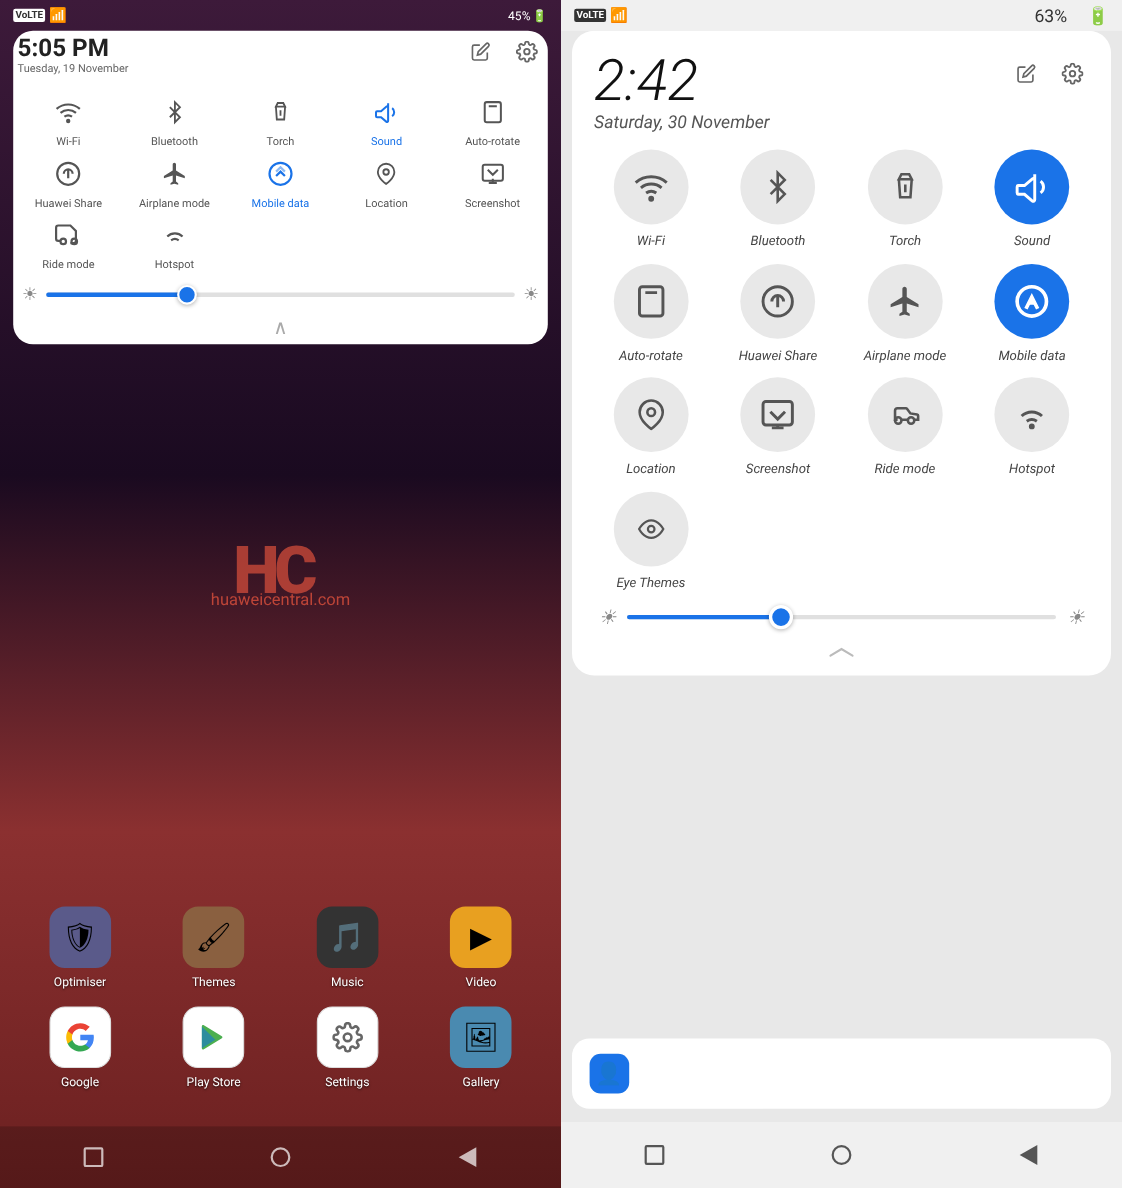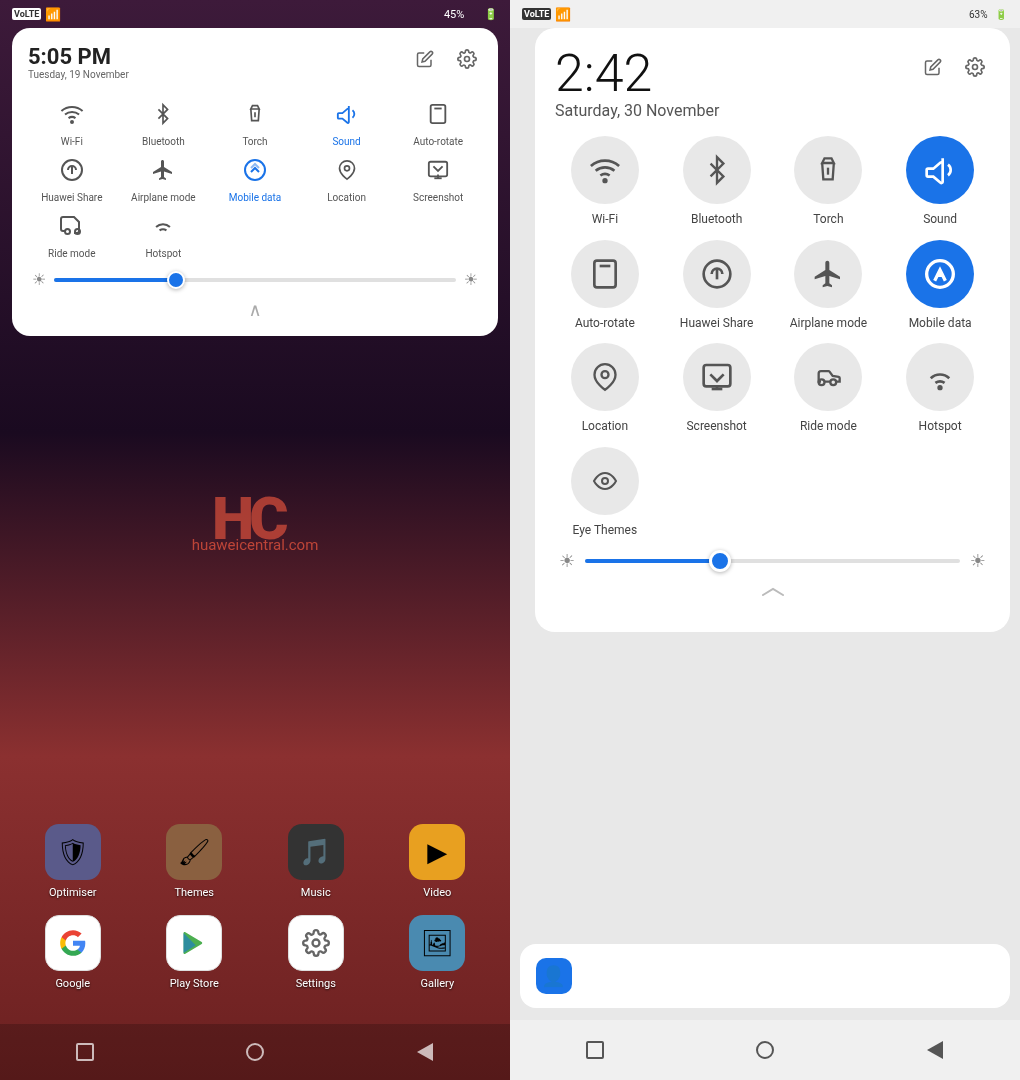--- a/index.html
+++ b/index.html
@@ -45,34 +45,34 @@
       align-items: center;
       gap: 4px;
       font-size: 11px;
       color: #fff;
       font-weight: bold;
     }
 
     .status-bar-left .status-right {
       display: flex;
       align-items: center;
-      gap: 20px;
+      gap: 2px;
       font-size: 11px;
       color: #fff;
     }
 
     
     .notif-panel-left {
       position: absolute;
       top: 28px;
       left: 12px;
       right: 12px;
       background: #fff;
       border-radius: 18px;
-      padding: 16px;
+      padding: 4px;
       z-index: 5;
     }
 
     .notif-header-left {
       display: flex;
       justify-content: space-between;
       align-items: flex-start;
       margin-bottom: 16px;
     }
 
@@ -340,35 +340,36 @@
       display: flex;
       align-items: center;
       gap: 4px;
       font-size: 11px;
       color: #333;
       font-weight: bold;
     }
 
     .status-bar-right .status-right {
       display: flex;
-      gap: 8px;
-      font-size: 10px;
+      gap: 18px;
+      font-size: 16px;
       color: #333;
     }
 
     
     .notif-panel-right {
       position: absolute;
       top: 28px;
-      left: 25px;
+      left: 10px;
       right: 10px;
       background: #fff;
       border-radius: 20px;
-      padding: 20px 20px 31px;
+      padding: 20px 20px 12px;
       z-index: 5;
+      font-style: italic;
     }
 
     .notif-header-right {
       display: flex;
       justify-content: space-between;
       align-items: flex-start;
       margin-bottom: 8px;
     }
 
     .notif-time-right {

